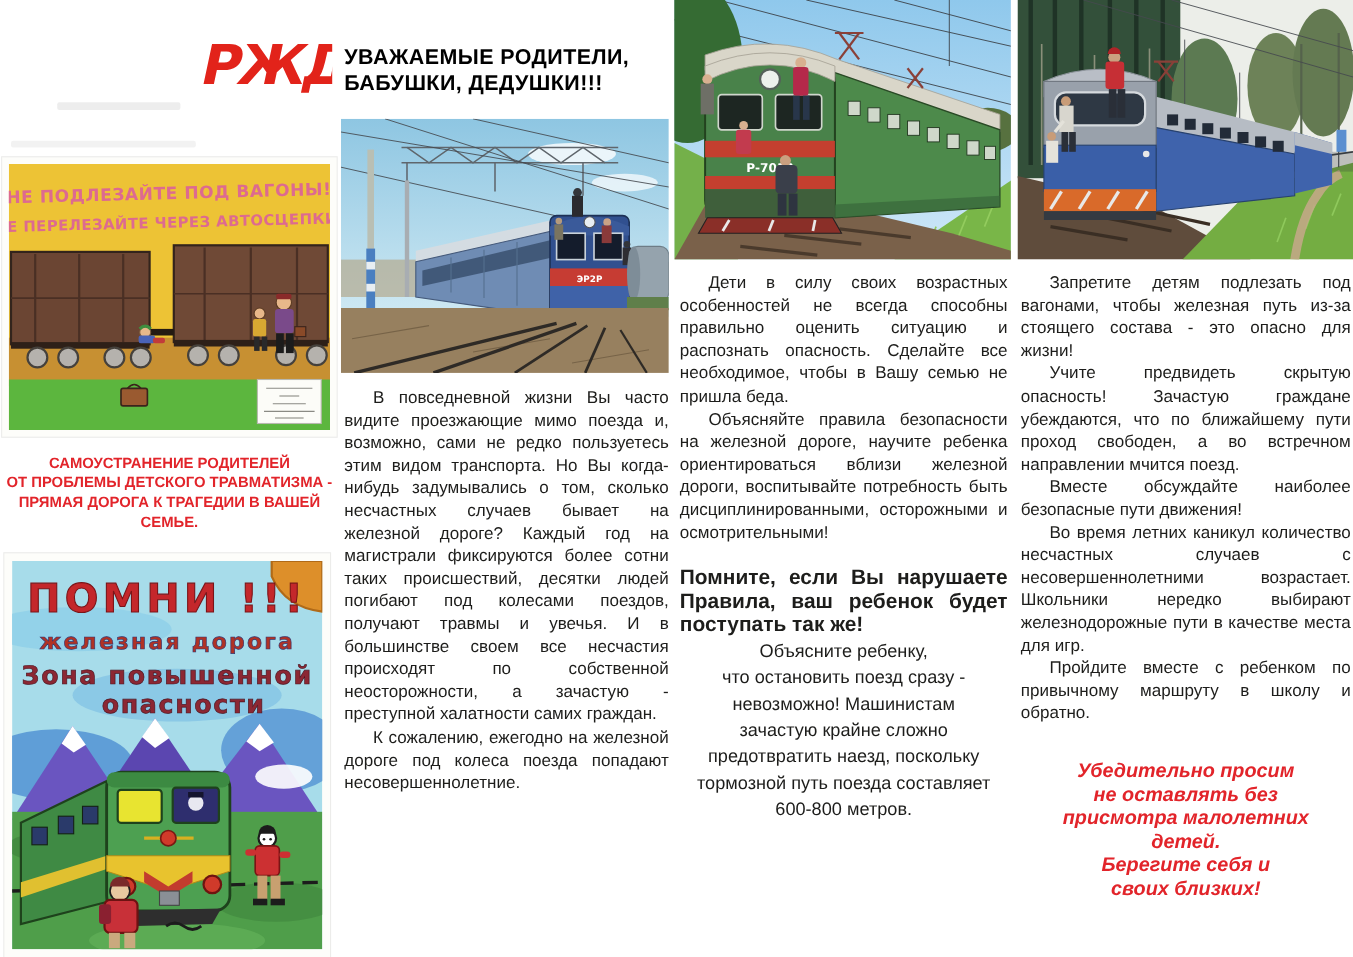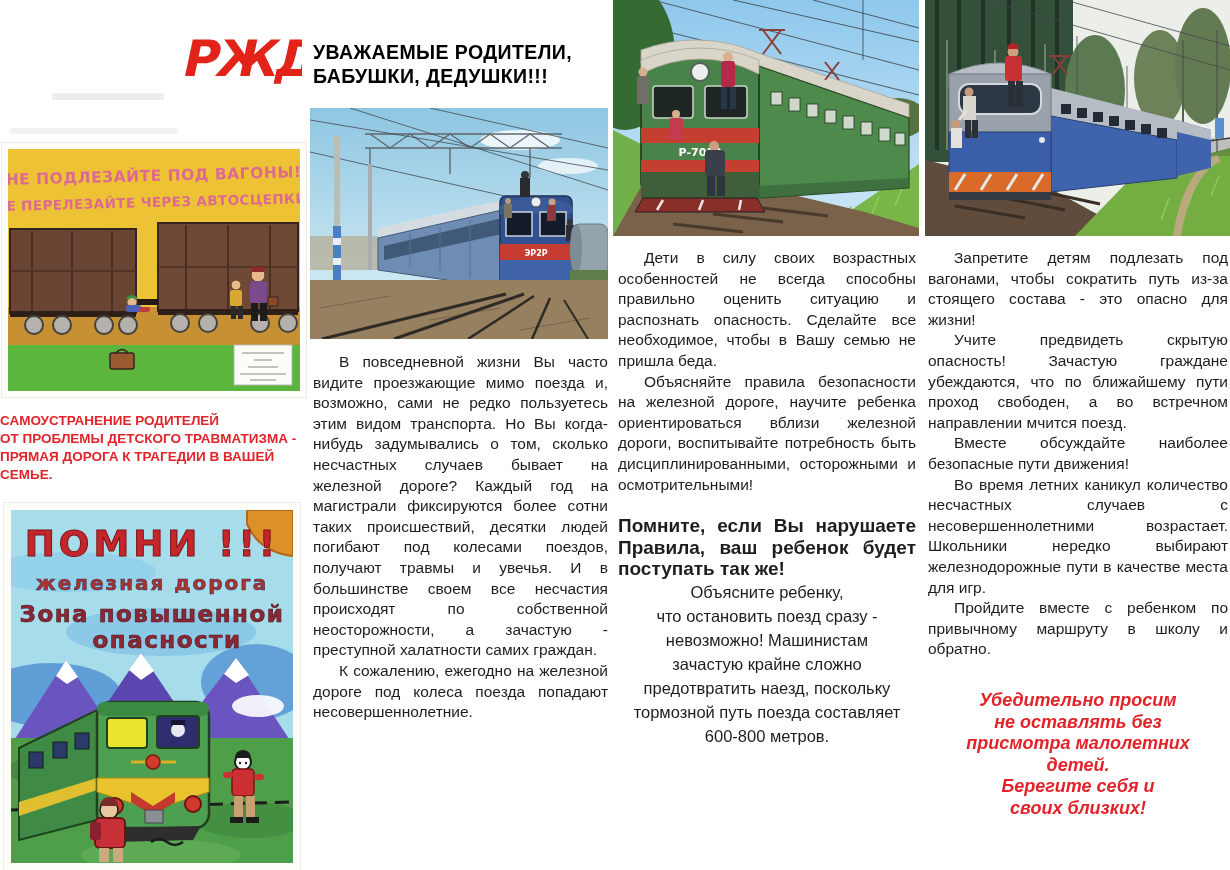--- a/index.html
+++ b/index.html
@@ -1,21 +1,21 @@
 <!DOCTYPE html>
 <html><head>
 <meta charset="utf-8">
 <style>
   html,body{margin:0;padding:0;background:#ffffff;}
   body{width:1230px;height:870px;font-family:"Liberation Sans",sans-serif;}
   .page{position:relative;width:1230px;height:870px;background:#fff;overflow:hidden;}
   .abs{position:absolute;}
   .heading{left:313px;top:40px;width:298px;text-align:left;color:#000000;
            font-weight:bold;font-size:19.5px;line-height:24px;white-space:pre-line;letter-spacing:.4px;}
-  .warning{left:0px;top:412px;width:308px;color:#e2242a;
+  .warning{left:0px;top:412px;width:308px;text-align:center;color:#e2242a;
            font-weight:bold;font-size:13.5px;line-height:18px;white-space:pre-line;}
   .jtext{color:#1d1d1b;font-size:15.5px;line-height:20.6px;text-align:justify;}
   .jtext p{margin:0;text-indent:26px;text-align:justify;}
   .boldnote{margin-top:20px;font-weight:bold;font-size:19px;line-height:21.5px;text-align:justify;}
   .centernote{font-size:16.5px;line-height:24px;text-align:center;
               text-indent:0;white-space:pre-line;}
   .rednote{left:928px;top:690px;width:300px;color:#e2242a;font-weight:bold;font-style:italic;
            font-size:18px;line-height:21.5px;text-align:center;white-space:pre-line;}
   .paper{background:#fdfdfa;box-shadow:0 0 0 1px #ececea;}
   .artifact{background:#9a9a9a;opacity:.18;border-radius:2px;}
@@ -481,21 +481,21 @@
         <rect x="40" y="120" width="6" height="18" fill="#2a2f38"></rect>
         <rect x="47" y="120" width="6" height="18" fill="#2a2f38"></rect>
         <circle cx="31" cy="124" r="4" fill="#c89c78"></circle>
         <rect x="26" y="128" width="11" height="20" fill="#e4e2da"></rect>
         <line x1="34" y1="120" x2="42" y2="110" stroke="#e4e2da" stroke-width="3"></line>
       </g>
     </g>
   </svg>
 
   <div class="abs jtext" style="left:928px;top:248px;width:300px;">
-    <p>Запретите детям подлезать под вагонами, чтобы сократить путь из-за стоящего состава - это опасно для жизни!</p>
+    <p>Запретите детям подлезать под вагонами, чтобы железная путь из-за стоящего состава - это опасно для жизни!</p>
     <p>Учите предвидеть скрытую опасность! Зачастую граждане убеждаются, что по ближайшему пути проход свободен, а во встречном направлении мчится поезд.</p>
     <p>Вместе обсуждайте наиболее безопасные пути движения!</p>
     <p>Во время летних каникул количество несчастных случаев с несовершеннолетними возрастает. Школьники нередко выбирают железнодорожные пути в качестве места для игр.</p>
     <p>Пройдите вместе с ребенком по привычному маршруту в школу и обратно.</p>
   </div>
 
   <div class="abs rednote">Убедительно просим
 не оставлять без
 присмотра малолетних
 детей.

